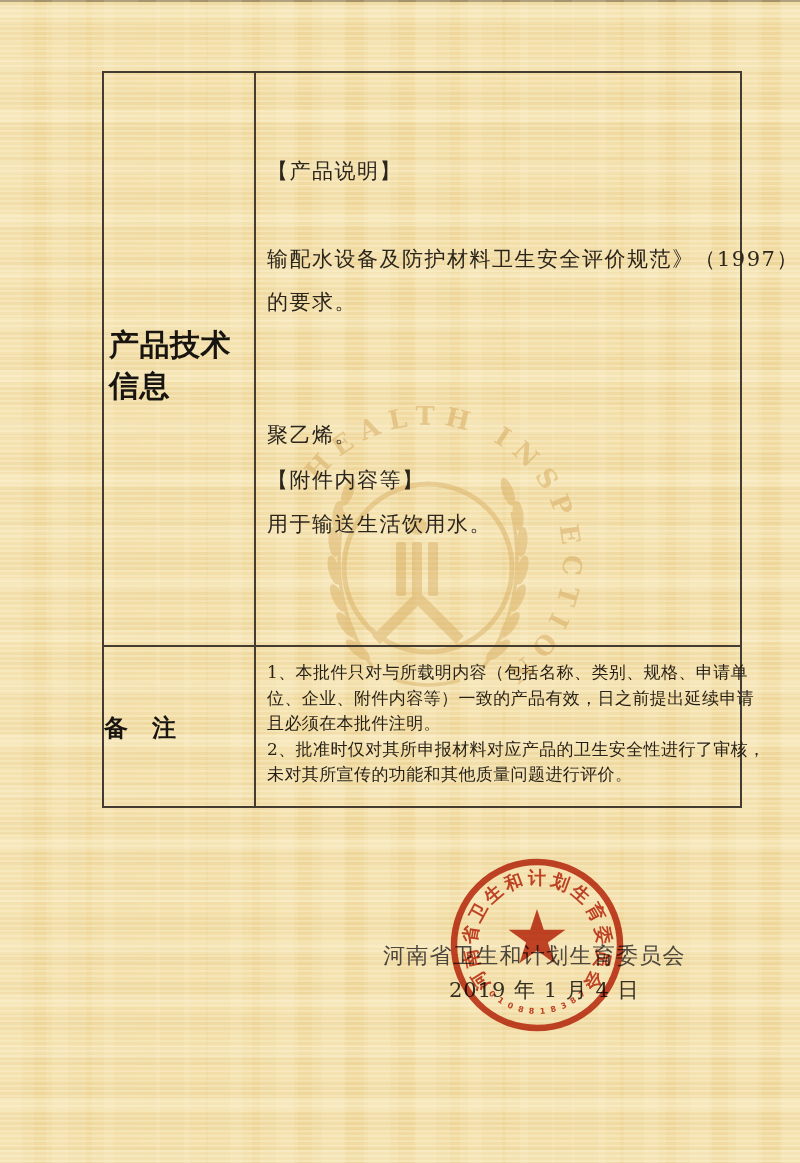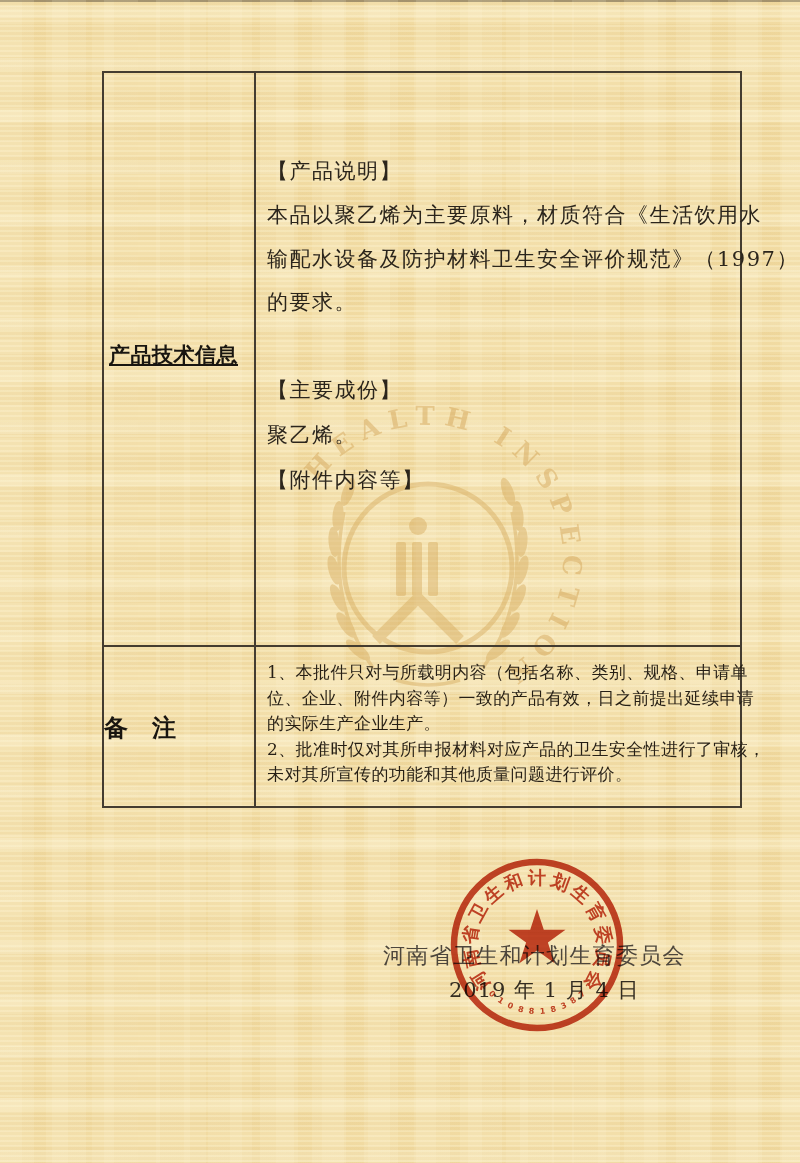--- a/index.html
+++ b/index.html
@@ -35,21 +35,21 @@
   .doc-table{
     position:absolute;left:102px;top:71px;width:640px;height:737px;
     border:2px solid #443c30;box-sizing:border-box;
   }
   .vline{position:absolute;left:150px;top:0;width:2px;height:100%;background:#443c30;}
   .hline{position:absolute;left:0;top:572px;width:100%;height:2px;background:#443c30;}
   .cell-label{
     position:absolute;font-family:"DejaVu Sans","Liberation Sans",sans-serif;
     font-weight:bold;color:#181510;
   }
-  .label-tech{left:5px;top:268px;width:142px;font-size:21px;letter-spacing:.5px;text-decoration:underline;}
+  .label-tech{left:5px;top:252px;width:142px;font-size:30px;letter-spacing:.5px;}
   .label-remarks{left:0;top:639px;width:150px;text-align:left;font-size:24px;}
   .tech-cell{position:absolute;left:152px;top:0;width:486px;height:572px;margin-top:32px;}
   .tech-line{
     position:absolute;left:11px;font-size:21px;letter-spacing:1.5px;
     white-space:nowrap;color:#2b251c;
   }
   .remarks-cell{
     position:absolute;left:152px;top:572px;width:486px;height:115px;
     padding:15px 8px 0 11px;box-sizing:border-box;
   }
@@ -113,32 +113,31 @@
 
   <div class="doc-table">
     <div class="vline"></div>
     <div class="hline"></div>
 
     <div class="cell-label label-tech">产品技术信息</div>
     <div class="cell-label label-remarks">备　注</div>
 
     <div class="tech-cell">
       <div class="tech-line" style="top:52px">【产品说明】</div>
-      <div class="tech-line" style="top:96px">本品以聚乙烯为主要原料，材质符合《生活饮用水</div>
       <div class="tech-line" style="top:140px">输配水设备及防护材料卫生安全评价规范》（1997）</div>
       <div class="tech-line" style="top:183px">的要求。</div>
-      <div class="tech-line" style="top:271px">【主要成份】</div>
       <div class="tech-line" style="top:316px">聚乙烯。</div>
       <div class="tech-line" style="top:361px">【附件内容等】</div>
+      <div class="tech-line" style="top:405px">用于输送生活饮用水。</div>
     </div>
 
     <div class="remarks-cell">
       <div class="remark-line">1、本批件只对与所载明内容（包括名称、类别、规格、申请单</div>
       <div class="remark-line">位、企业、附件内容等）一致的产品有效，日之前提出延续申请</div>
-      <div class="remark-line">的实际生产企业生产。</div>
+      <div class="remark-line">且必须在本批件注明。</div>
       <div class="remark-line">2、批准时仅对其所申报材料对应产品的卫生安全性进行了审核，</div>
       <div class="remark-line">未对其所宣传的功能和其他质量问题进行评价。</div>
     </div>
   </div>
 
   <div class="issuer">河南省卫生和计划生育委员会</div>
   <div class="issue-date">2019 年 1 月 4 日</div>
 
   <svg class="seal" viewBox="0 0 200 200">
     <circle class="ring" cx="100" cy="98" r="83" stroke-width="6.5"></circle>

